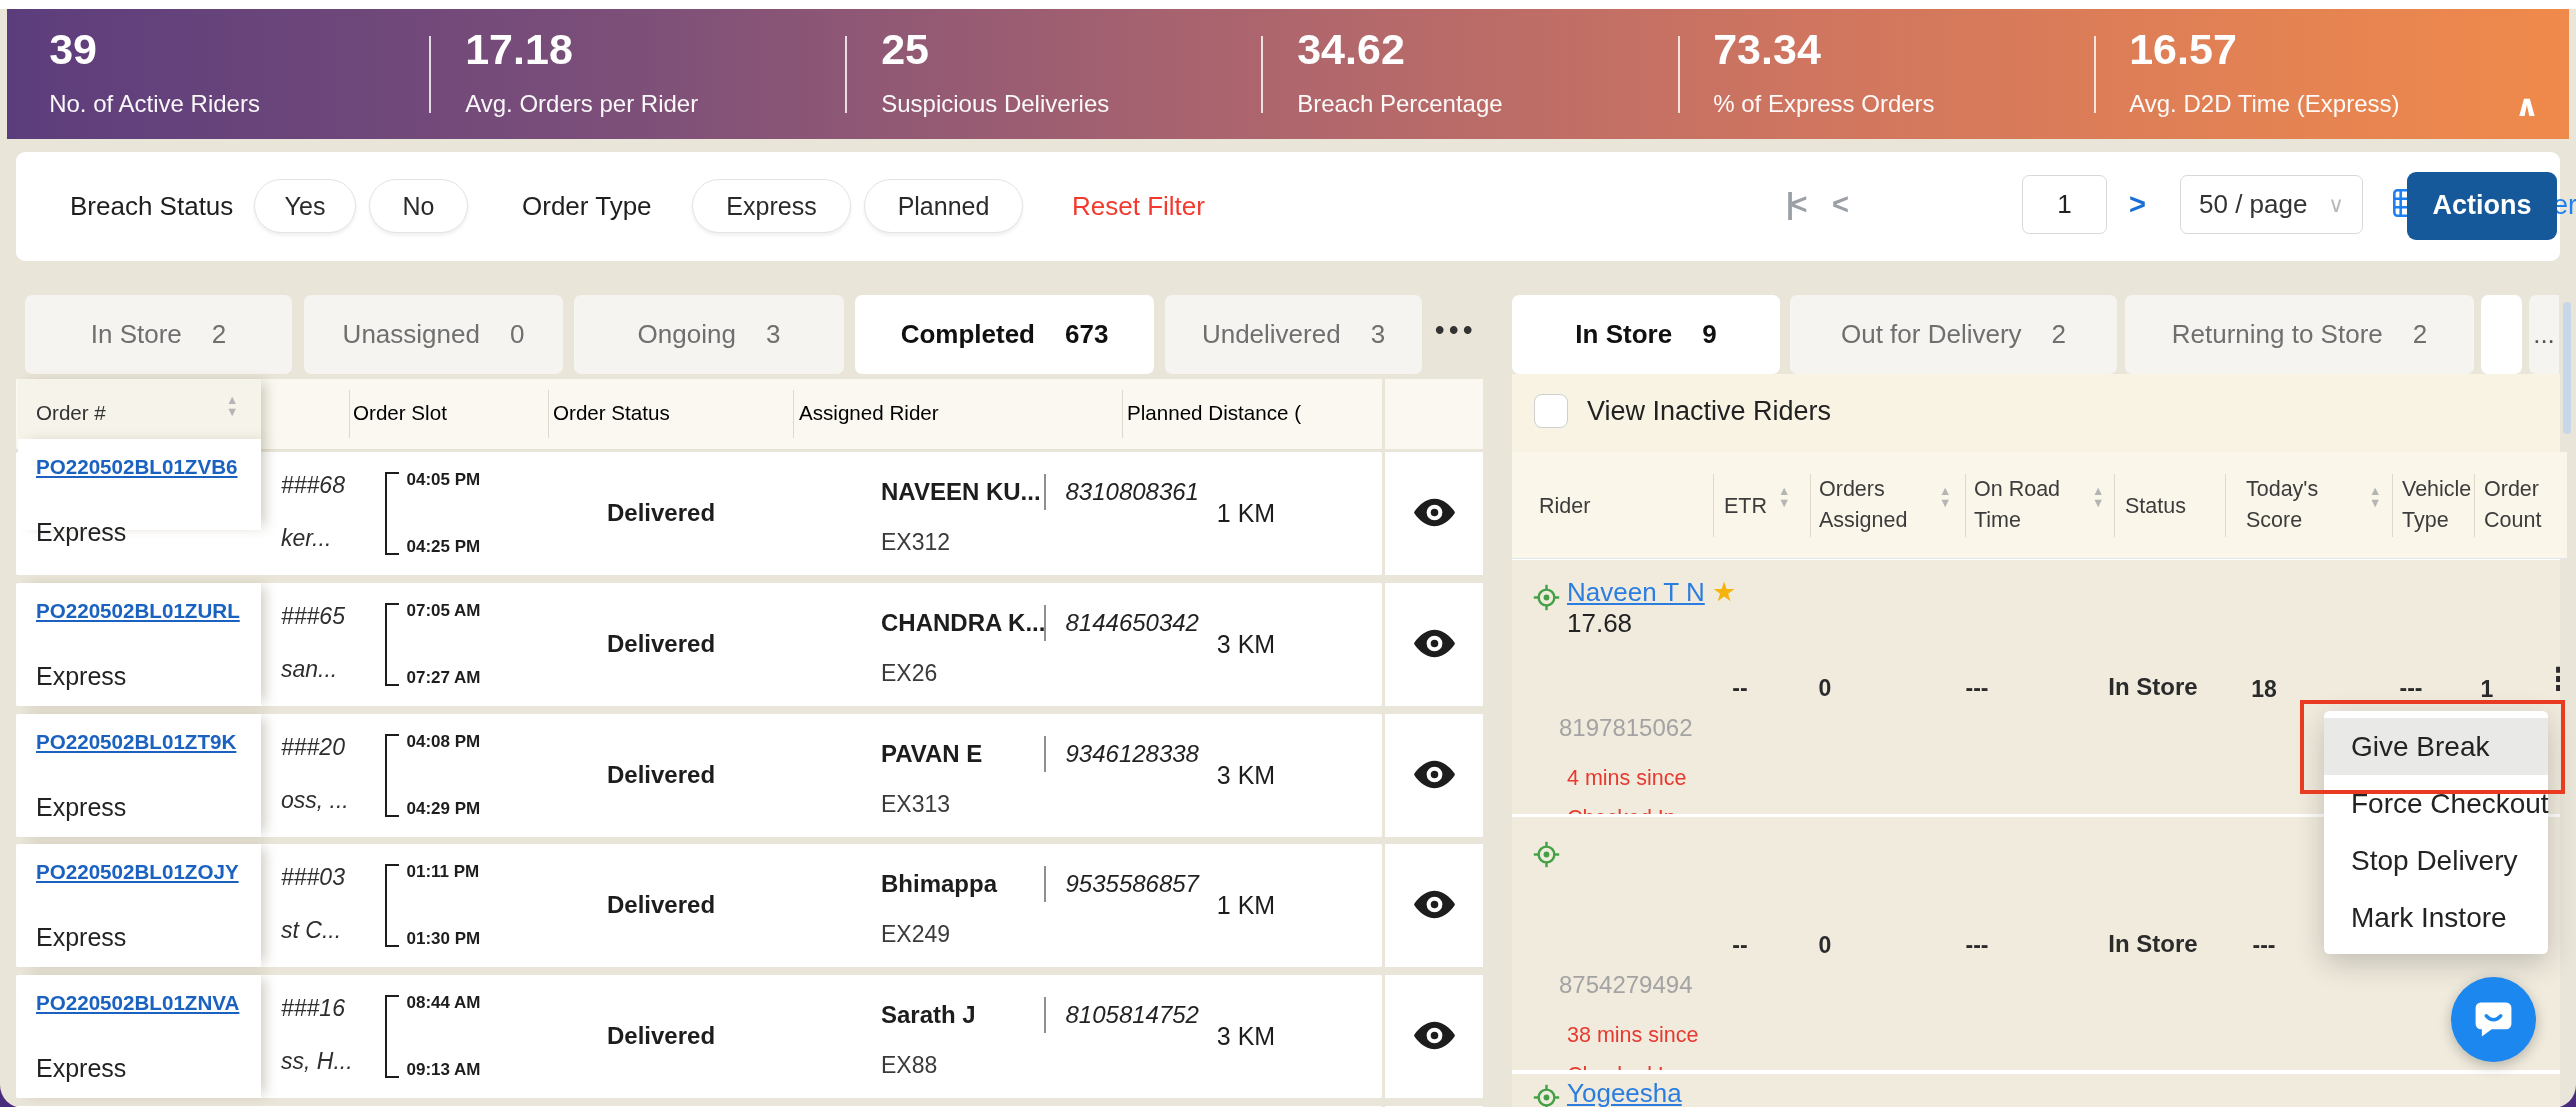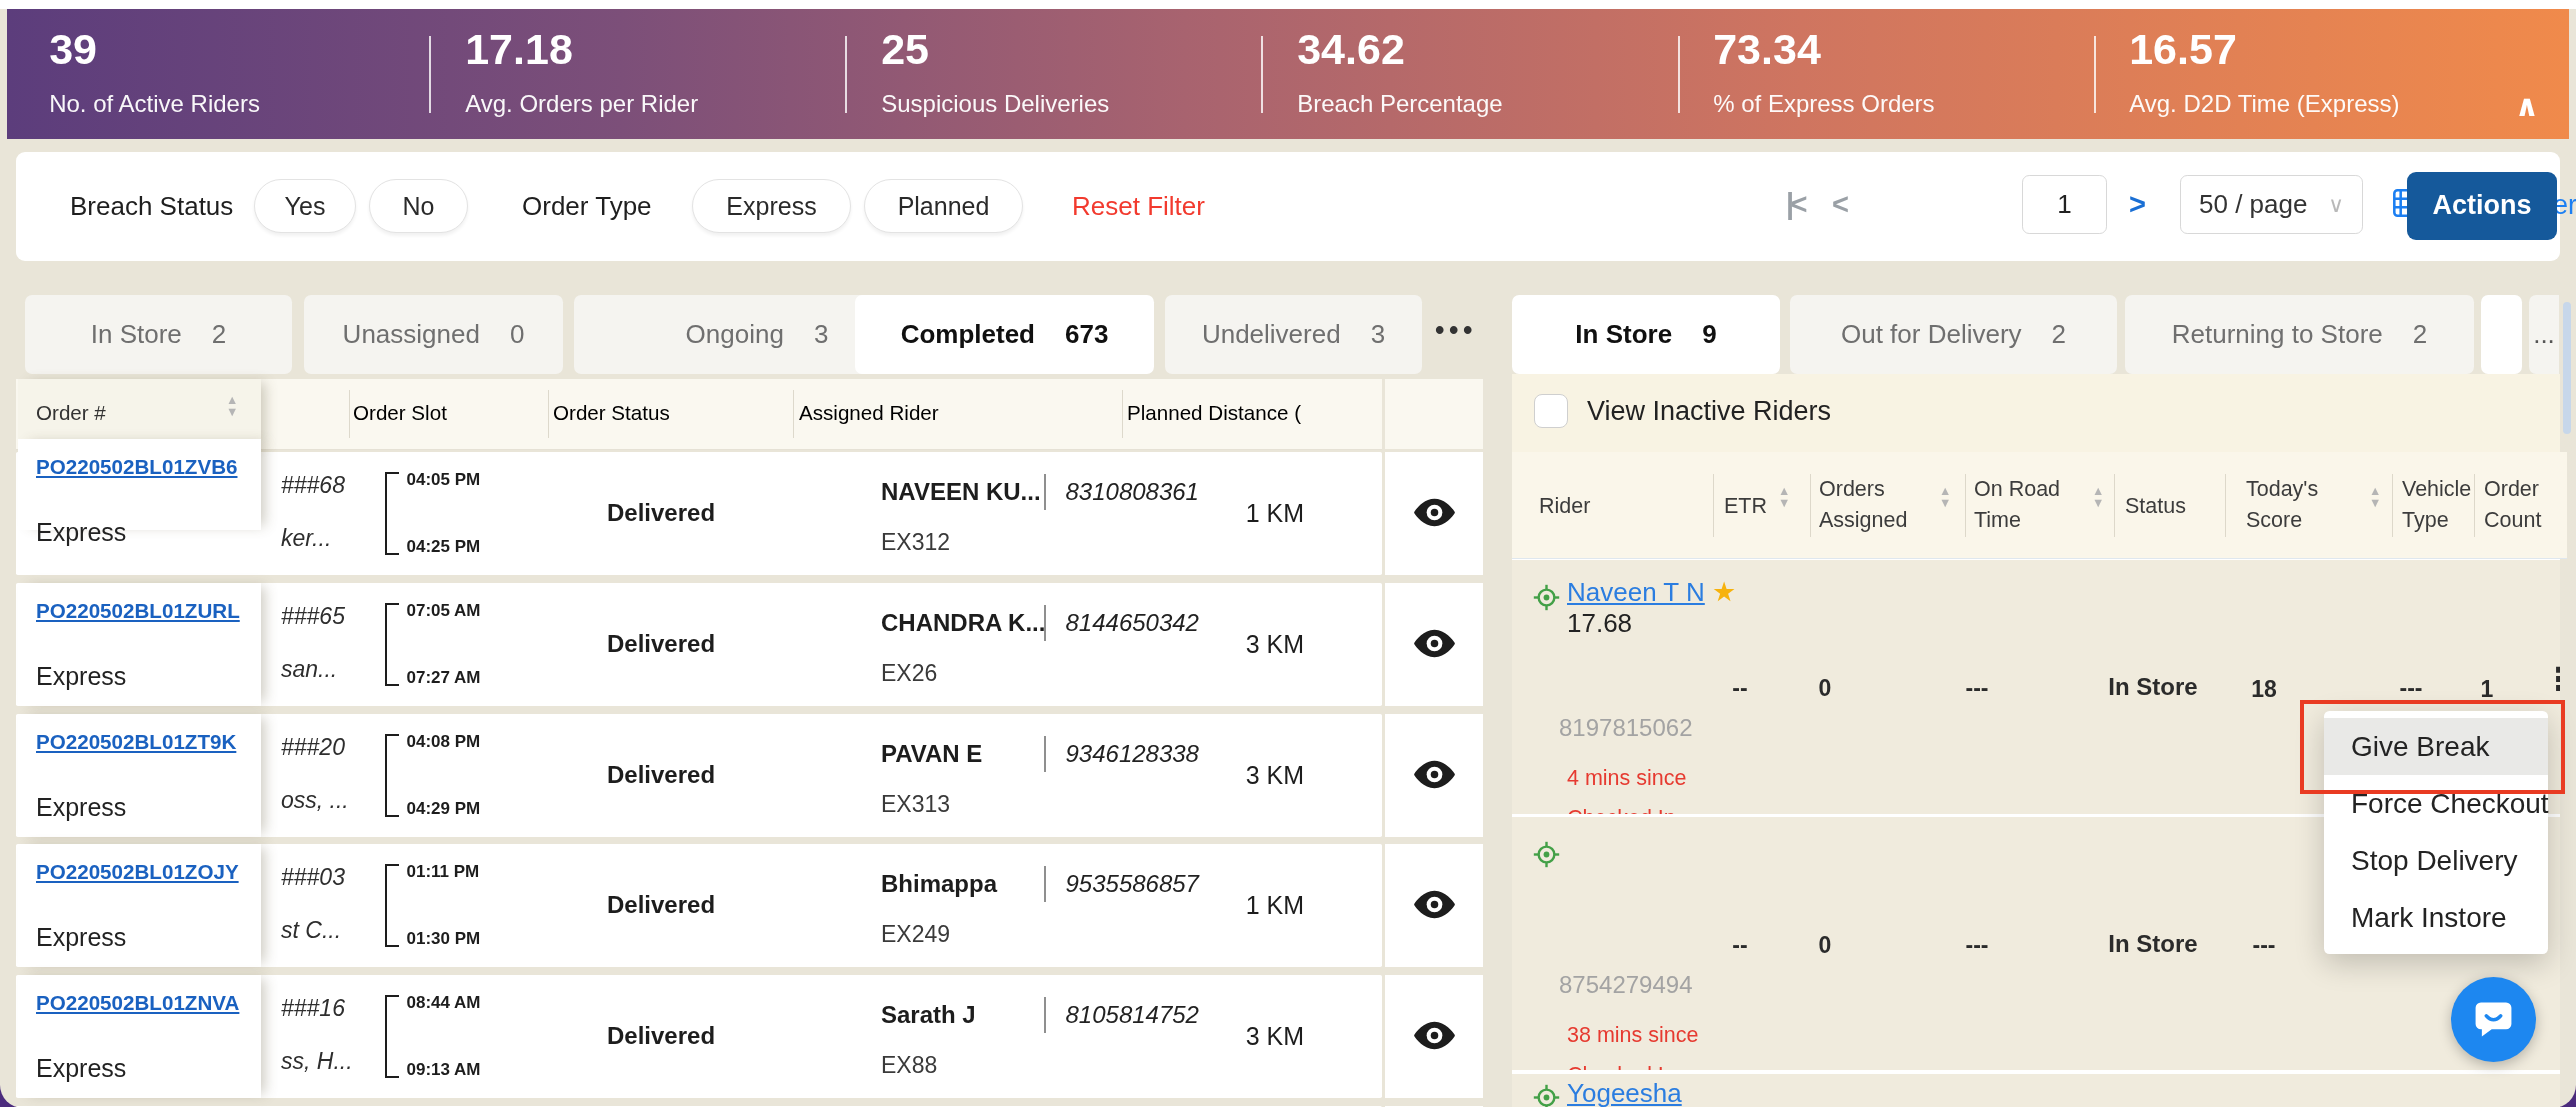--- a/index.html
+++ b/index.html
@@ -52,21 +52,21 @@
   .bracket{position:absolute;left:0;top:3.6px;bottom:3.6px;width:11.6px;border:2.7px solid #1d1d1d;border-right:none;}
   .c-slot .t1,.c-slot .t2{position:absolute;left:21.5px;font-size:17px;font-weight:700;color:#1d1d1d;white-space:nowrap;}
   .c-slot .t1{top:1.8px;} .c-slot .t2{bottom:1.8px;}
   .c-status{position:absolute;left:591px;top:47px;font-size:24px;font-weight:700;color:#1d1d1d;}
   .c-rider{position:absolute;left:865px;top:21.5px;width:376px;}
   .rname-row{display:flex;align-items:center;}
   .rname{display:inline-block;width:163px;font-size:24px;font-weight:700;color:#1d1d1d;white-space:nowrap;}
   .pipe{width:1.8px;height:36px;background:#8f8f8f;margin-right:19.7px;}
   .rphone{font-size:24px;font-style:italic;color:#222;}
   .rcode{margin-top:19.7px;font-size:23px;color:#3a3a3a;}
-  .c-km{position:absolute;left:1172px;top:47px;width:116px;text-align:right;font-size:25px;color:#1d1d1d;}
+  .c-km{position:absolute;left:1172px;top:47px;width:116px;text-align:center;font-size:25px;color:#1d1d1d;}
   
   .scol{position:absolute;left:18px;top:379px;width:243px;height:728px;}
   .scell{position:absolute;left:0;width:100%;background:#fff;box-shadow:8px 0 12.5px -3.6px rgba(90,80,50,.30);}
   .scell.h{background:#f6f4ea;height:70px;top:0;}
   .scell .po{position:absolute;left:18px;top:16px;font-size:20.6px;font-weight:700;color:#1a61c0;text-decoration:underline;cursor:pointer;white-space:nowrap;}
   .scell .otype{position:absolute;left:18px;top:79px;font-size:25px;color:#222;}
   .scol .hl{position:absolute;left:18px;top:21.5px;font-size:20.6px;color:#333;}
   .sorticon{display:inline-block;line-height:.62;font-size:12.5px;color:#b5b5b5;text-align:center;cursor:pointer;}
   .sorticon div{height:11.6px;}
   
@@ -172,21 +172,21 @@
   </div>
 
   <div class="tab" style="left:25px;width:267px;">
     <span>In Store</span>
     <span>2</span>
   </div>
   <div class="tab" style="left:304px;width:259px;">
     <span>Unassigned</span>
     <span>0</span>
   </div>
-  <div class="tab" style="left:574px;width:270px;padding-left:48px;">
+  <div class="tab" style="left:574px;width:270px;">
     <span>Ongoing</span>
     <span>3</span>
   </div>
   <div class="tab active" style="left:855px;width:299px;">
     <span>Completed</span>
     <span>673</span>
   </div>
   <div class="tab" style="left:1165px;width:257px;">
     <span>Undelivered</span>
     <span>3</span>

